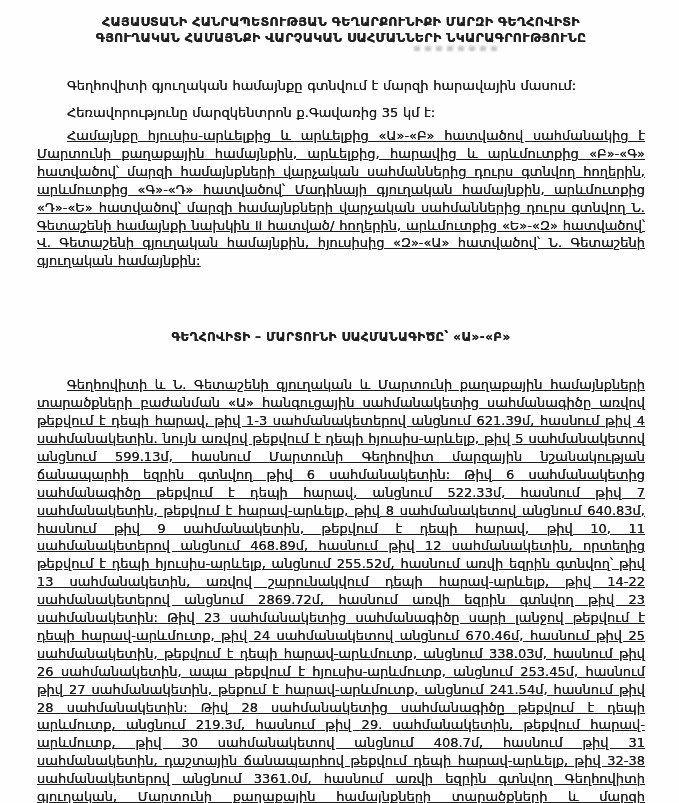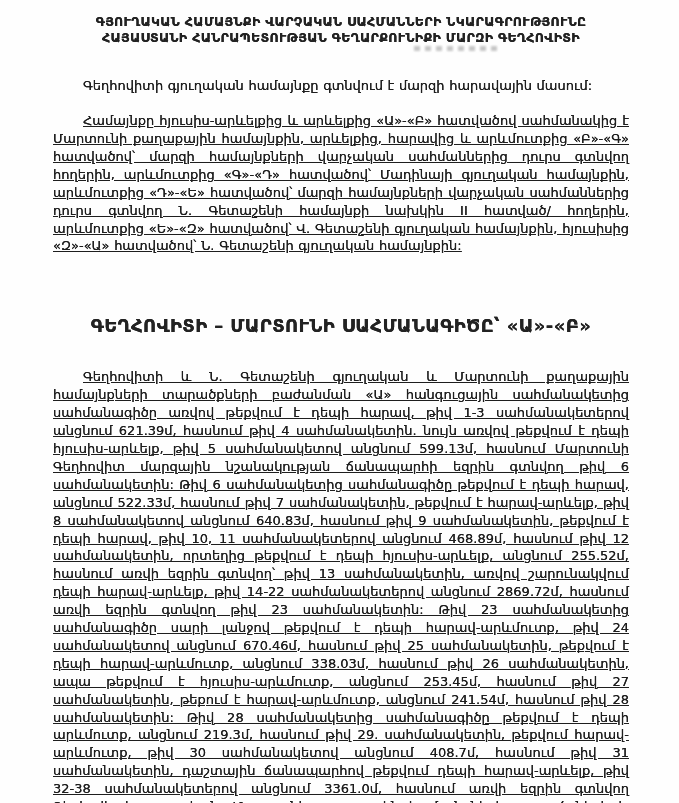--- a/index.html
+++ b/index.html
@@ -36,49 +36,50 @@
     background: repeating-linear-gradient(90deg, #9a9a9a 0 6px, transparent 6px 11px);
     filter: blur(1.1px);
     opacity: 0.55;
   }
   .body-block {
     margin-top: 26px;
   }
   .para {
     font-size: 13px;
     line-height: 17.9px;
-    margin: 17px;
+    margin: 1px;
     word-spacing: 0.5px;
   }
   .para.indent { text-indent: 30px; }
   .para.justify { text-align: justify; text-decoration: underline; }
   .gap-sm { margin-top: 9px; }
   .gap-xs { margin-top: 5px; }
   .section-heading {
     text-align: center;
     font-weight: bold;
-    font-size: 18px;
+    font-size: 12px;
     letter-spacing: 0.4px;
     margin: 60px 0 32px 0;
     color: #222;
   }
 </style>
 </head>
 <body>
 
 <div class="page">
 
   <header class="doc-title">
+    <div>ՀԱՅԱՍՏԱՆԻ ՀԱՆՐԱՊԵՏՈՒԹՅԱՆ ԳԵՂԱՐՔՈՒՆԻՔԻ ՄԱՐԶԻ ԳԵՂՀՈՎԻՏԻ</div>
     <div>ԳՅՈՒՂԱԿԱՆ ՀԱՄԱՅՆՔԻ ՎԱՐՉԱԿԱՆ ՍԱՀՄԱՆՆԵՐԻ ՆԿԱՐԱԳՐՈՒԹՅՈՒՆԸ</div>
-    <div>ՀԱՅԱՍՏԱՆԻ ՀԱՆՐԱՊԵՏՈՒԹՅԱՆ ԳԵՂԱՐՔՈՒՆԻՔԻ ՄԱՐԶԻ ԳԵՂՀՈՎԻՏԻ</div>
     <div class="smudge"></div>
   </header>
 
   <div class="body-block">
     <p class="para indent">Գեղհովիտի գյուղական համայնքը գտնվում է մարզի հարավային մասում:</p>
+    <p class="para indent gap-sm">Հեռավորությունը մարզկենտրոն ք.Գավառից 35 կմ է:</p>
     <p class="para indent justify gap-xs">Համայնքը հյուսիս-արևելքից և արևելքից «Ա»-«Բ» հատվածով սահմանակից է Մարտունի քաղաքային համայնքին, արևելքից, հարավից և արևմուտքից «Բ»-«Գ» հատվածով՝ մարզի համայնքների վարչական սահմաններից դուրս գտնվող հողերին, արևմուտքից «Գ»-«Դ» հատվածով՝ Մադինայի գյուղական համայնքին, արևմուտքից «Դ»-«Ե» հատվածով՝ մարզի համայնքների վարչական սահմաններից դուրս գտնվող Ն. Գետաշենի համայնքի նախկին II հատված/ հողերին, արևմուտքից «Ե»-«Զ» հատվածով՝ Վ. Գետաշենի գյուղական համայնքին, հյուսիսից «Զ»-«Ա» հատվածով՝ Ն. Գետաշենի գյուղական համայնքին:</p>
 
     <h2 class="section-heading">ԳԵՂՀՈՎԻՏԻ – ՄԱՐՏՈՒՆԻ ՍԱՀՄԱՆԱԳԻԾԸ՝ «Ա»-«Բ»</h2>
 
     <p class="para indent justify">Գեղհովիտի և Ն. Գետաշենի գյուղական և Մարտունի քաղաքային համայնքների տարածքների բաժանման «Ա» հանգուցային սահմանակետից սահմանագիծը առվով թեքվում է դեպի հարավ, թիվ 1-3 սահմանակետերով անցնում 621.39մ, հասնում թիվ 4 սահմանակետին. նույն առվով թեքվում է դեպի հյուսիս-արևելք, թիվ 5 սահմանակետով անցնում 599.13մ, հասնում Մարտունի Գեղհովիտ մարզային նշանակության ճանապարհի եզրին գտնվող թիվ 6 սահմանակետին: Թիվ 6 սահմանակետից սահմանագիծը թեքվում է դեպի հարավ, անցնում 522.33մ, հասնում թիվ 7 սահմանակետին, թեքվում է հարավ-արևելք, թիվ 8 սահմանակետով անցնում 640.83մ, հասնում թիվ 9 սահմանակետին, թեքվում է դեպի հարավ, թիվ 10, 11 սահմանակետերով անցնում 468.89մ, հասնում թիվ 12 սահմանակետին, որտեղից թեքվում է դեպի հյուսիս-արևելք, անցնում 255.52մ, հասնում առվի եզրին գտնվող՝ թիվ 13 սահմանակետին, առվով շարունակվում դեպի հարավ-արևելք, թիվ 14-22 սահմանակետերով անցնում 2869.72մ, հասնում առվի եզրին գտնվող թիվ 23 սահմանակետին: Թիվ 23 սահմանակետից սահմանագիծը սարի լանջով թեքվում է դեպի հարավ-արևմուտք, թիվ 24 սահմանակետով անցնում 670.46մ, հասնում թիվ 25 սահմանակետին, թեքվում է դեպի հարավ-արևմուտք, անցնում 338.03մ, հասնում թիվ 26 սահմանակետին, ապա թեքվում է հյուսիս-արևմուտք, անցնում 253.45մ, հասնում թիվ 27 սահմանակետին, թեքում է հարավ-արևմուտք, անցնում 241.54մ, հասնում թիվ 28 սահմանակետին: Թիվ 28 սահմանակետից սահմանագիծը թեքվում է դեպի արևմուտք, անցնում 219.3մ, հասնում թիվ 29. սահմանակետին, թեքվում հարավ-արևմուտք, թիվ 30 սահմանակետով անցնում 408.7մ, հասնում թիվ 31 սահմանակետին, դաշտային ճանապարհով թեքվում դեպի հարավ-արևելք, թիվ 32-38 սահմանակետերով անցնում 3361.0մ, հասնում առվի եզրին գտնվող Գեղհովիտի գյուղական, Մարտունի քաղաքային համայնքների տարածքների և մարզի համայնքների վարչական սահմաններից դուրս գտնվող հողերի բաժանման «Բ» հանգուցային սահմանակետին:</p>
 
   </div>
 
 </div>
 

